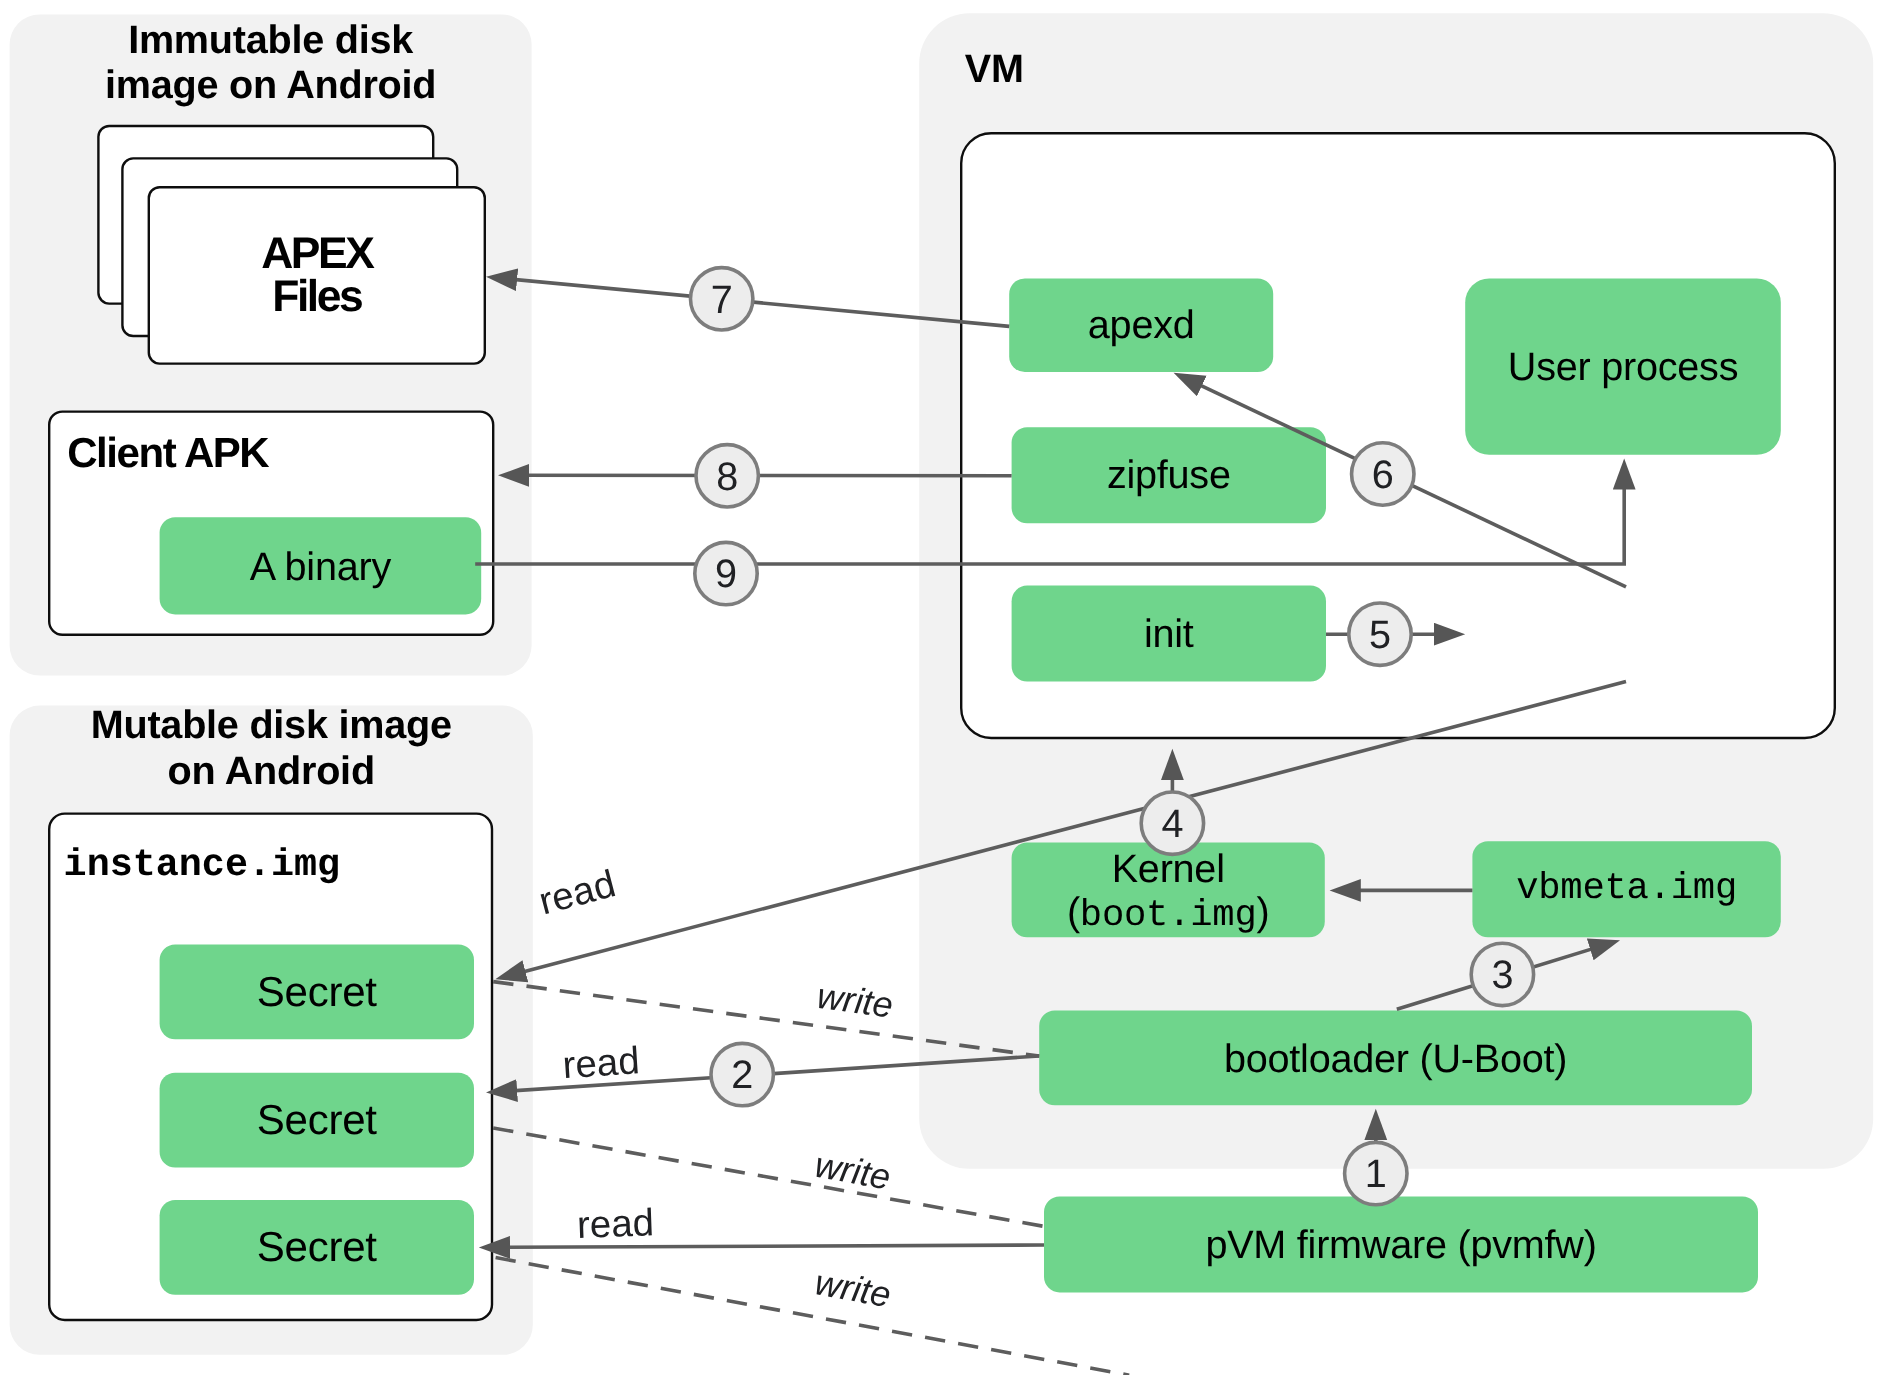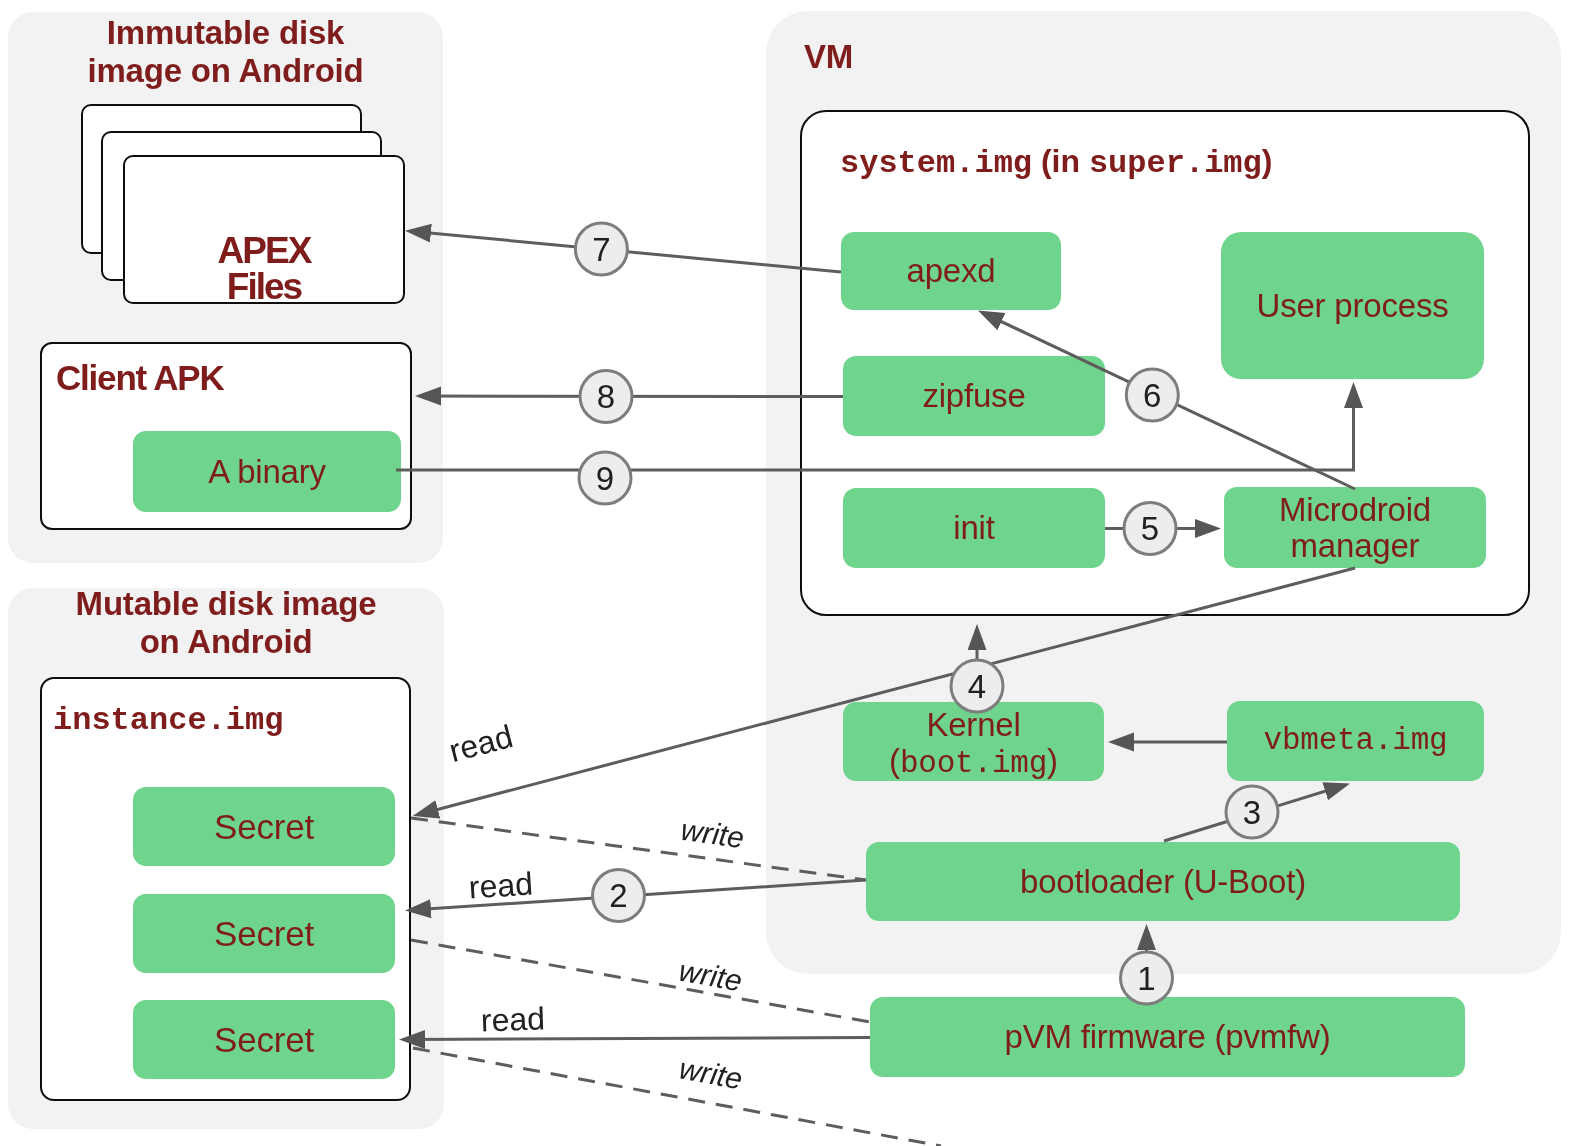--- a/index.html
+++ b/index.html
@@ -1,17 +1,17 @@
 <!DOCTYPE html>
 <html><head>
 <meta charset="utf-8">
 <style>
   html,body{margin:0;padding:0;background:#fff;}
   #c{position:relative;width:1578px;height:1146px;background:#fff;overflow:hidden;
-     font-family:"Liberation Sans",sans-serif;color:#7f1d1d;}
+     font-family:"Liberation Sans",sans-serif;color:#000000;}
   .panel{position:absolute;background:#f2f2f2;border-radius:25px;}
   .wbox{position:absolute;background:#fff;border:2.5px solid #0e0e0e;box-sizing:border-box;}
   .gbox{position:absolute;background:#6fd58c;border-radius:13px;display:flex;
         align-items:center;justify-content:center;text-align:center;
         font-size:33px;line-height:36px;letter-spacing:-0.2px;}
   .t{position:absolute;}
   .title{font-weight:bold;font-size:33px;line-height:38px;text-align:center;letter-spacing:-0.2px;}
   .mono{font-family:"Liberation Mono",monospace;}
   svg{position:absolute;left:0;top:0;}
 </style>
@@ -23,40 +23,38 @@
   <div class="panel" style="left:8px;top:588px;width:436px;height:541px;"></div>
   <div class="panel" style="left:766px;top:11px;width:795px;height:963px;border-radius:42px;"></div>
 
   <div class="t title" style="left:8px;top:14px;width:435px;">Immutable disk<br>image on Android</div>
   <div class="t title" style="left:8px;top:585px;width:436px;">Mutable disk image<br>on Android</div>
   <div class="t title" style="left:804px;top:38px;">VM</div>
 
   <div class="wbox" style="left:81px;top:104px;width:281px;height:150px;border-radius:10px;"></div>
   <div class="wbox" style="left:101px;top:131px;width:281px;height:150px;border-radius:10px;"></div>
   <div class="wbox" style="left:123px;top:155px;width:282px;height:149px;border-radius:10px;"></div>
-  <div class="t title" style="left:123px;top:193px;width:282px;font-size:37px;letter-spacing:-2px;line-height:36px;margin-top:40px;">APEX<br>Files</div>
+  <div class="t title" style="left:123px;top:193px;width:282px;font-size:37px;letter-spacing:-2px;line-height:36px;">APEX<br>Files</div>
 
   <div class="wbox" style="left:40px;top:342px;width:372px;height:188px;border-radius:12px;"></div>
   <div class="t" style="left:56px;top:358px;font-weight:bold;font-size:35px;letter-spacing:-1.2px;">Client APK</div>
   <div class="gbox" style="left:133px;top:431px;width:268px;height:81px;">A binary</div>
 
   <div class="wbox" style="left:40px;top:677px;width:371px;height:424px;border-radius:14px;"></div>
   <div class="t mono" style="left:53px;top:702px;font-weight:bold;font-size:32px;">instance.img</div>
   <div class="gbox" style="left:133px;top:787px;width:262px;height:79px;font-size:35px;">Secret</div>
   <div class="gbox" style="left:133px;top:894px;width:262px;height:79px;font-size:35px;">Secret</div>
   <div class="gbox" style="left:133px;top:1000px;width:262px;height:79px;font-size:35px;">Secret</div>
 
   <div class="wbox" style="left:800px;top:110px;width:730px;height:506px;border-radius:26px;"></div>
-  <div class="t" style="left:840px;top:143px;font-size:32px;"><span class="mono" style="font-weight:bold;">system.img</span><span style="font-weight:bold;"> (in </span><span class="mono" style="font-weight:bold;">super.img</span><span style="font-weight:bold;">)</span></div>
 
   <div class="gbox" style="left:841px;top:232px;width:220px;height:78px;">apexd</div>
   <div class="gbox" style="left:1221px;top:232px;width:263px;height:147px;border-radius:20px;">User process</div>
   <div class="gbox" style="left:843px;top:356px;width:262px;height:80px;">zipfuse</div>
   <div class="gbox" style="left:843px;top:488px;width:262px;height:80px;">init</div>
-  <div class="gbox" style="left:1224px;top:487px;width:262px;height:81px;">Microdroid<br>manager</div>
 
   <div class="gbox mono" style="left:1227px;top:701px;width:257px;height:80px;font-size:31px;">vbmeta.img</div>
   <div class="gbox" style="left:843px;top:702px;width:261px;height:79px;">
       <div style="padding-top:5px;">Kernel<br>(<span class="mono" style="font-size:31px;">boot.img</span>)</div>
     </div>
   <div class="gbox" style="left:866px;top:842px;width:594px;height:79px;">bootloader (U-Boot)</div>
   <div class="gbox" style="left:870px;top:997px;width:595px;height:80px;">pVM firmware (pvmfw)</div>
 
   <svg width="1578" height="1146" viewBox="0 0 1578 1146">
     <defs>

